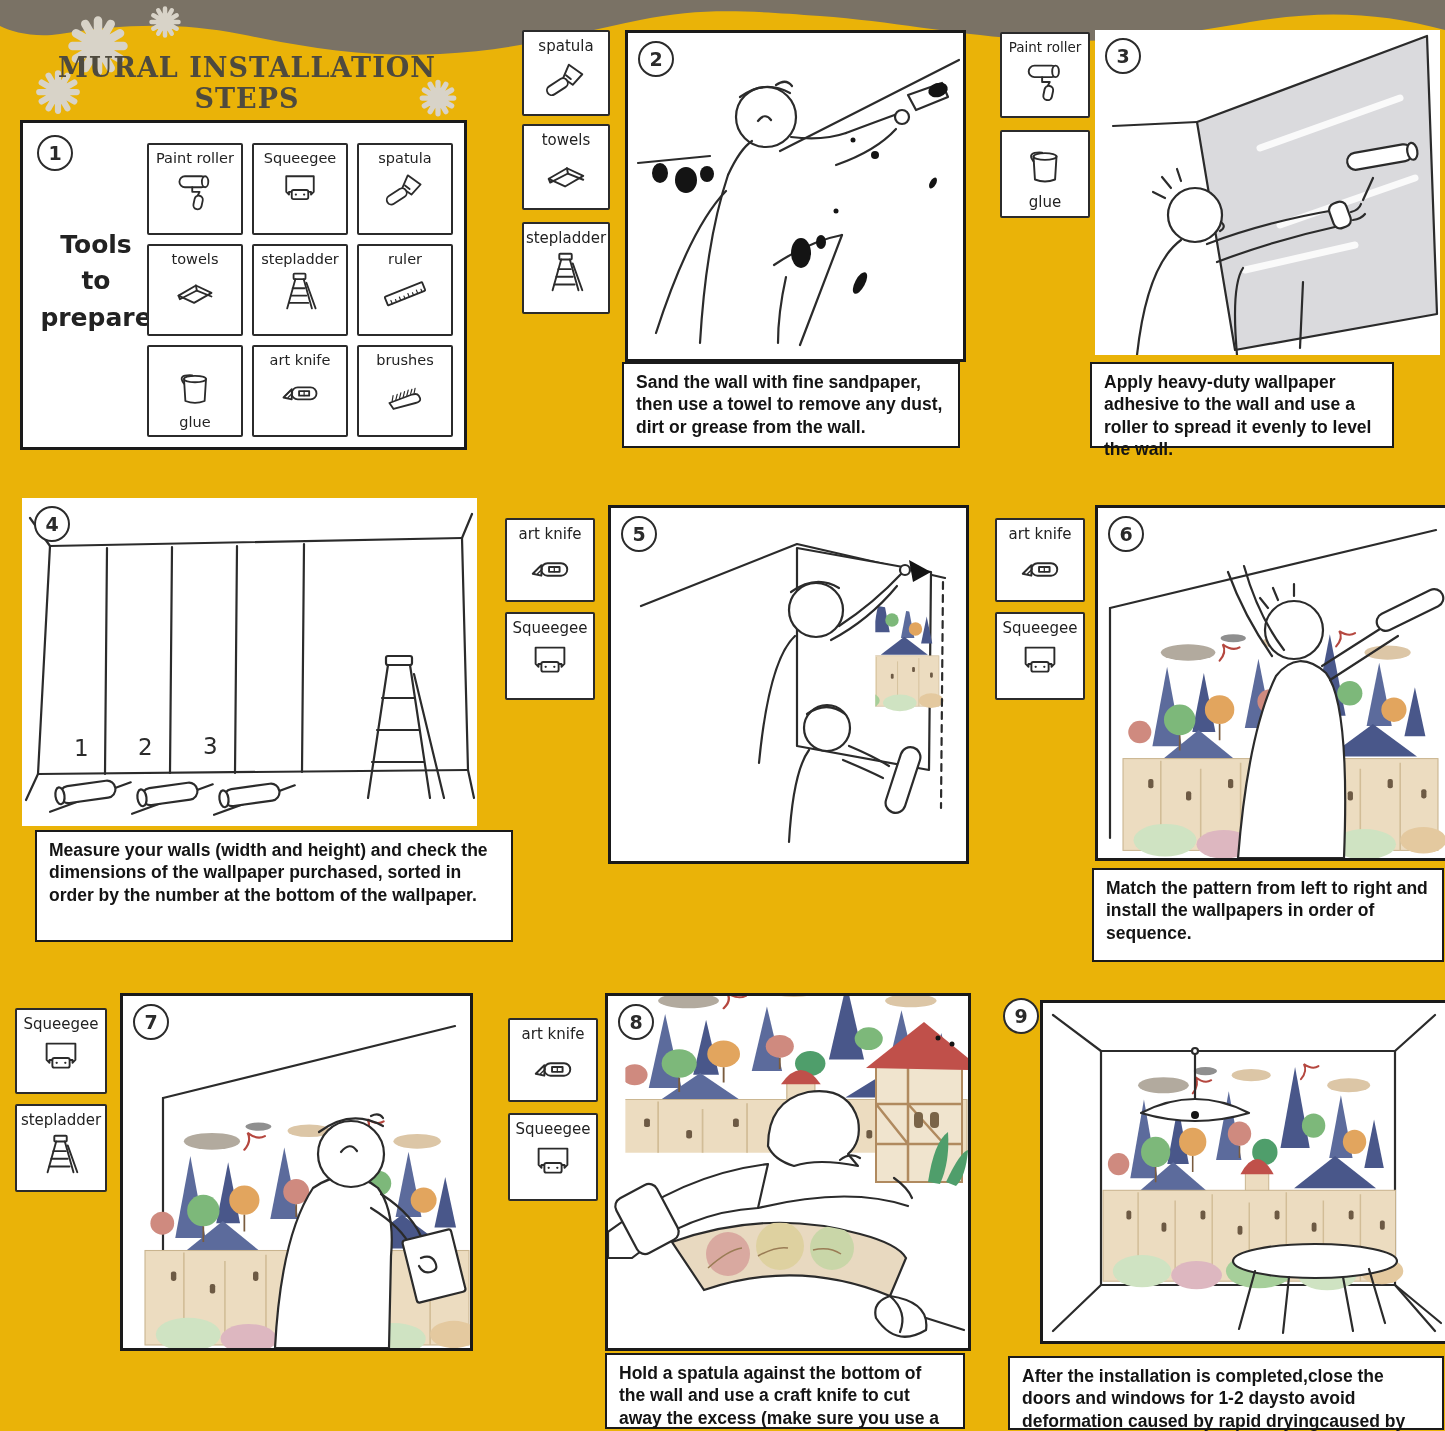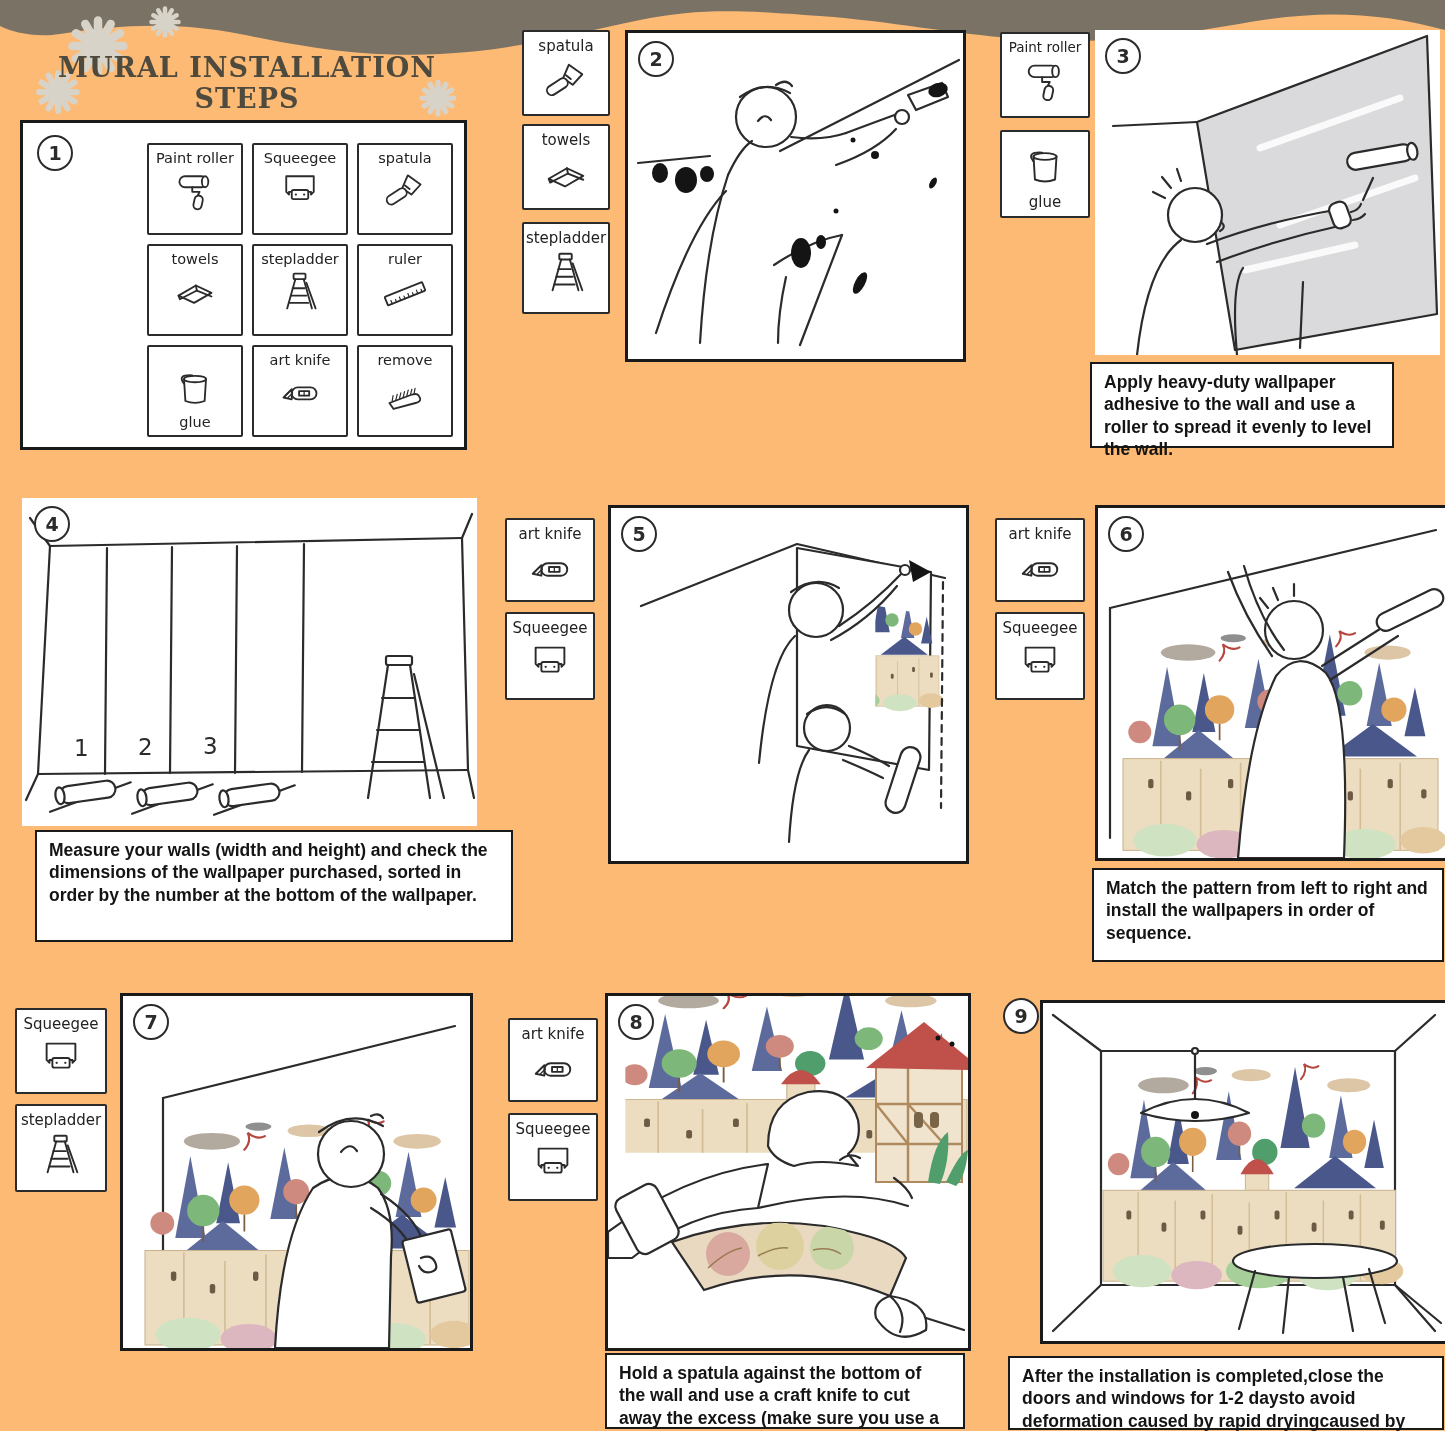--- a/index.html
+++ b/index.html
@@ -1,16 +1,16 @@
 <!DOCTYPE html>
 <html><head>
 <meta charset="utf-8">
 <style>
   html,body{margin:0;padding:0;background:#fff;}
-  .canvas{position:relative;width:1445px;height:1431px;background:#fdba74;overflow:hidden;
+  .canvas{position:relative;width:1445px;height:1431px;background:#eab308;overflow:hidden;
           font-family:"Liberation Sans",sans-serif;color:#1c1c1c;}
   svg{display:block;}
   
   .ln{stroke:#2b2b2b;stroke-width:2.2;fill:none;stroke-linecap:round;stroke-linejoin:round;}
   .fw{fill:#fff;}
   .ink{fill:#141414;stroke:none;}
   .grayw{fill:#dadadd;stroke:#2b2b2b;stroke-width:2.2;stroke-linejoin:round;}
   .streak{stroke:#fff;stroke-width:7;fill:none;stroke-linecap:round;opacity:.85;}
   
   .mblue{fill:#5c6b9c;stroke:none}.mblue2{fill:#49578a;stroke:none}
@@ -165,20 +165,25 @@
     <path fill="#7a7265" d="M0 0 H1445 V30 C1380 12 1320 10 1250 22 C1180 34 1120 44 1040 40 C960 36 900 22 820 16 C740 10 700 8 640 20 C580 32 520 50 440 54 C360 58 300 46 240 34 C180 22 120 24 60 34 C35 38 12 32 0 26 Z"></path>
     <use href="#sym-burst" transform="translate(98,46) scale(1.7)"></use>
     <use href="#sym-burst" transform="translate(165,22) scale(0.9)"></use>
     <use href="#sym-burst" transform="translate(58,92) scale(1.25)"></use>
     <use href="#sym-burst" transform="translate(438,98) scale(1.05)"></use>
   </svg>
   <div class="title">MURAL INSTALLATION STEPS</div>
 
   <div class="tools-panel">
     <div class="stepnum" style="left:14px;top:12px;">1</div>
+    <div class="tools-label">
+      <div>Tools</div>
+      <div>to</div>
+      <div>prepare</div>
+    </div>
     <div class="tgrid">
       <div class="toolbox">
         <div class="tlabel">Paint roller</div>
         <svg class="ticon" viewBox="0 0 48 48">
             <use href="#sym-paint-roller"></use>
           </svg>
       </div>
       <div class="toolbox">
         <div class="tlabel">Squeegee</div>
         <svg class="ticon" viewBox="0 0 48 48">
@@ -215,21 +220,21 @@
           </svg>
         <div class="tlabel">glue</div>
       </div>
       <div class="toolbox">
         <div class="tlabel">art knife</div>
         <svg class="ticon" viewBox="0 0 48 48">
             <use href="#sym-art-knife"></use>
           </svg>
       </div>
       <div class="toolbox">
-        <div class="tlabel">remove</div>
+        <div class="tlabel">brushes</div>
         <svg class="ticon" viewBox="0 0 48 48">
             <use href="#sym-brushes"></use>
           </svg>
       </div>
     </div>
   </div>
 
   <div class="toolbox" style="left:522px;top:30px;width:88px;height:86px">
     <div class="tlabel">spatula</div>
     <svg class="ticon" viewBox="0 0 48 48">
@@ -278,20 +283,21 @@
         <ellipse cx="173" cy="220" rx="10" ry="15"></ellipse>
         <ellipse cx="193" cy="209" rx="5" ry="7"></ellipse>
         <ellipse cx="232" cy="250" rx="5" ry="12" transform="rotate(28 232 250)"></ellipse>
         <circle cx="225" cy="107" r="2.5"></circle>
           <circle cx="247" cy="122" r="4"></circle>
         <circle cx="208" cy="178" r="2.5"></circle>
         <ellipse cx="305" cy="150" rx="3" ry="6" transform="rotate(30 305 150)"></ellipse>
       </g>
     </svg>
   </div>
+  <div class="caption" style="left:622px;top:362px;width:338px;height:86px">Sand the wall with fine sandpaper, then use a towel to remove any dust, dirt or grease from the wall.</div>
 
   <div class="toolbox" style="left:1000px;top:32px;width:90px;height:86px">
     <div class="tlabel" style="font-size:13.5px">Paint roller</div>
     <svg class="ticon" viewBox="0 0 48 48">
         <use href="#sym-paint-roller"></use>
       </svg>
   </div>
   <div class="toolbox label-bottom" style="left:1000px;top:130px;width:90px;height:88px">
     <svg class="ticon" viewBox="0 0 48 48">
         <use href="#sym-glue"></use>

